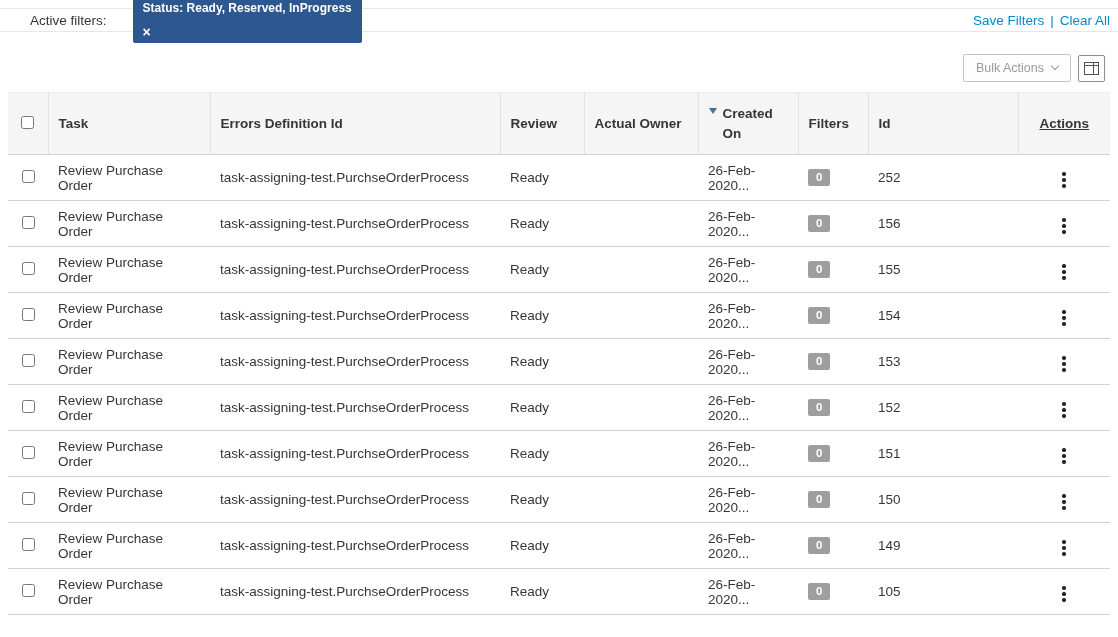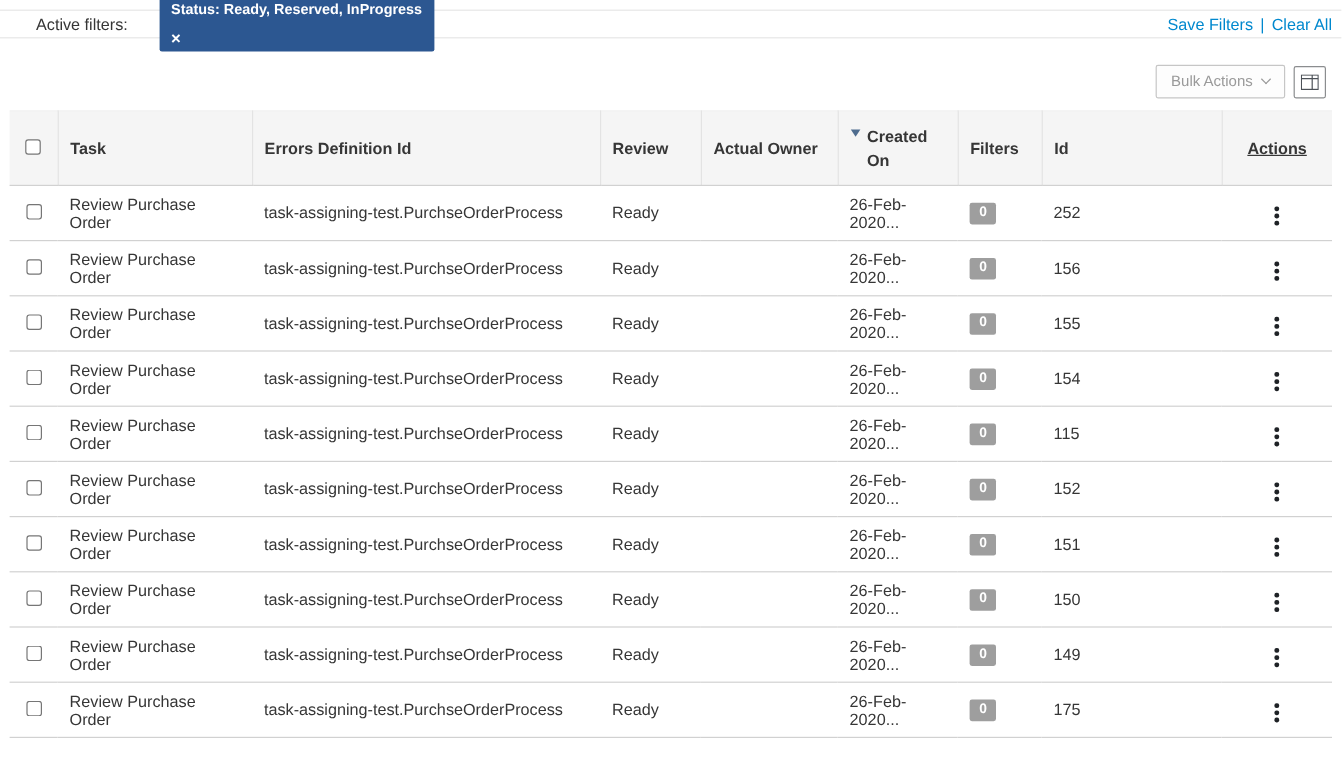--- a/index.html
+++ b/index.html
@@ -249,21 +249,21 @@
       <input type="checkbox" style="">
     </td>
     <td>Review Purchase Order</td>
     <td>task-assigning-test.PurchseOrderProcess</td>
     <td>Ready</td>
     <td></td>
     <td>26-Feb-2020...</td>
     <td>
       <span class="badge">0</span>
     </td>
-    <td>115</td>
+    <td>153</td>
     <td class="center">
       <span class="kebab">
             <i></i>
             <i></i>
             <i></i>
           </span>
     </td>
   </tr>
       <tr>
     <td class="center">
@@ -354,21 +354,21 @@
       <input type="checkbox" style="">
     </td>
     <td>Review Purchase Order</td>
     <td>task-assigning-test.PurchseOrderProcess</td>
     <td>Ready</td>
     <td></td>
     <td>26-Feb-2020...</td>
     <td>
       <span class="badge">0</span>
     </td>
-    <td>175</td>
+    <td>105</td>
     <td class="center">
       <span class="kebab">
             <i></i>
             <i></i>
             <i></i>
           </span>
     </td>
   </tr>
     </tbody>
 </table>

